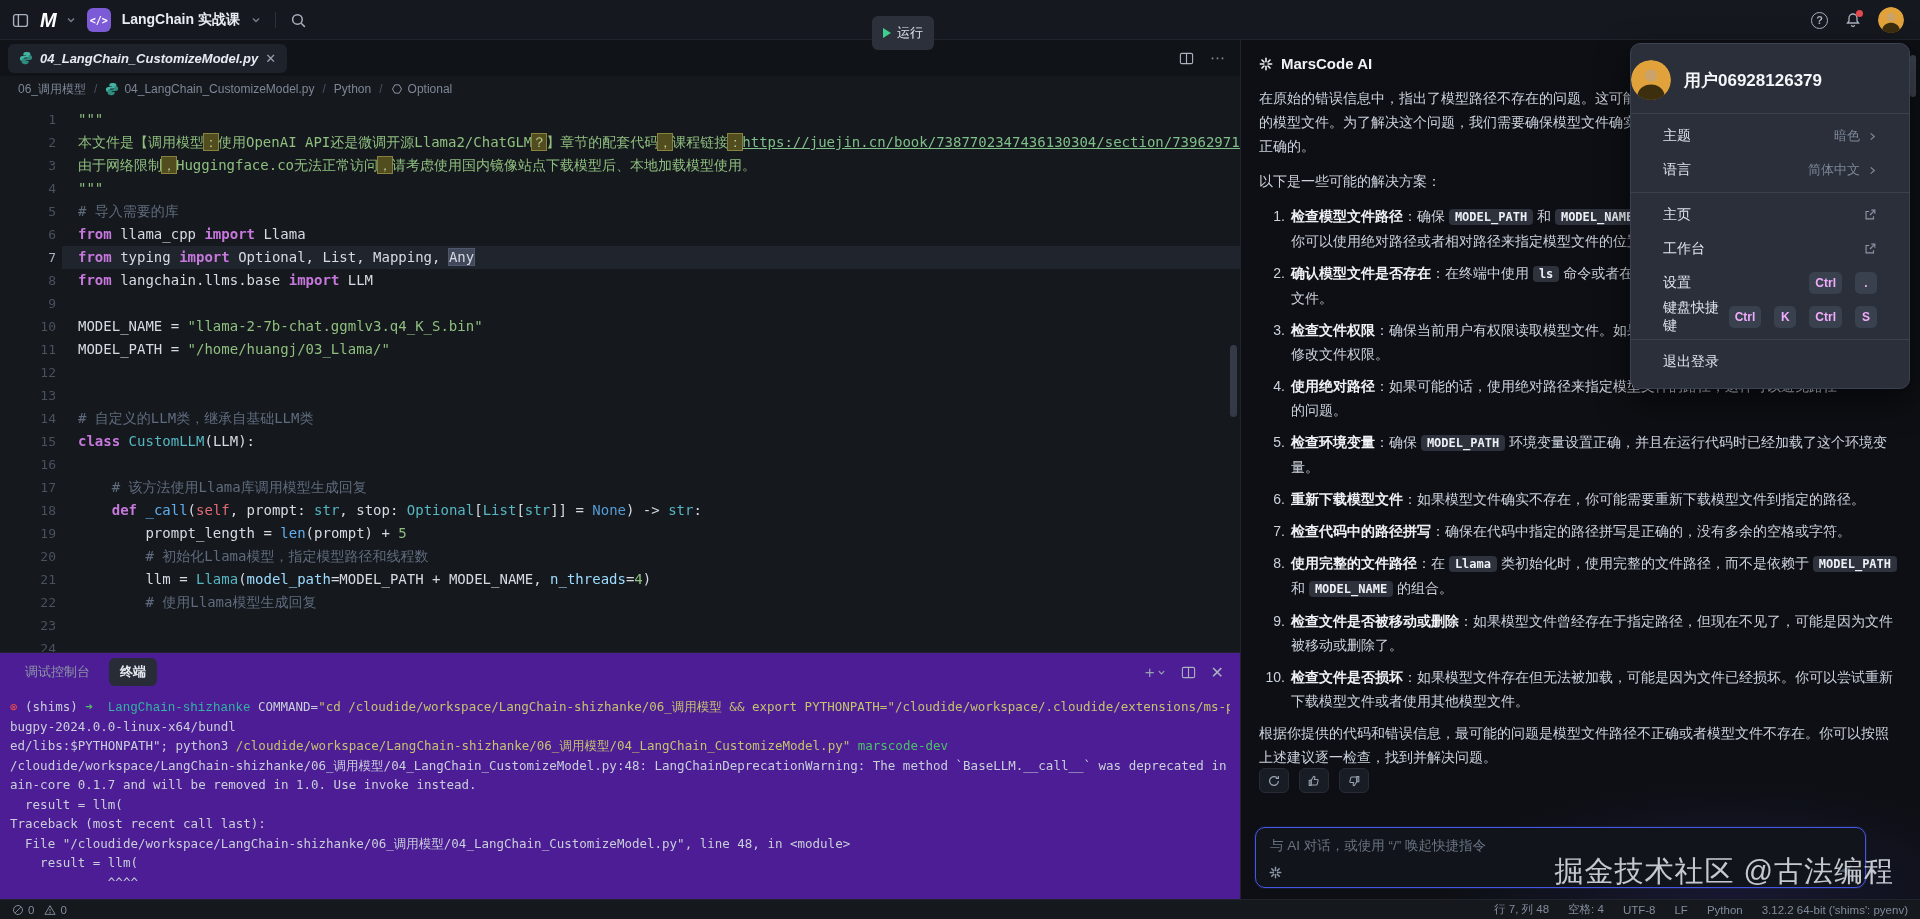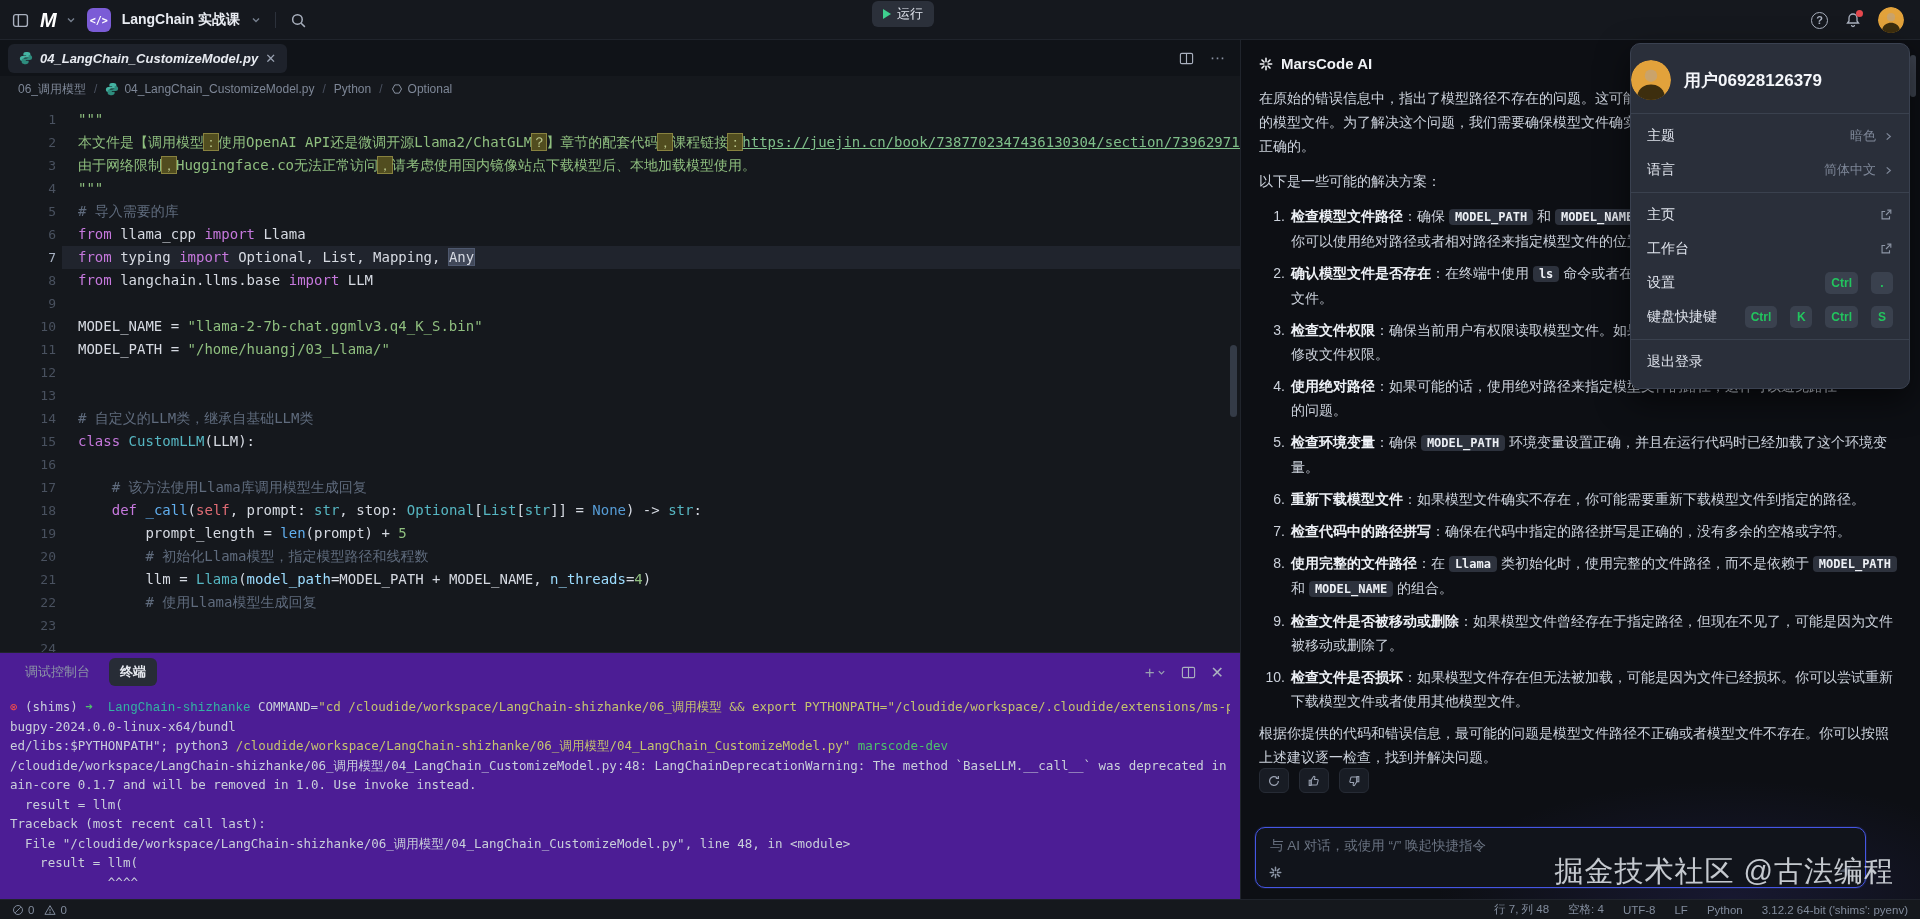--- a/index.html
+++ b/index.html
@@ -9,21 +9,21 @@
 
   
   .topbar{position:absolute;top:0;left:0;right:0;height:40px;background:#15181e;border-bottom:1px solid #20242c;z-index:20;}
   .tb-left{position:absolute;left:12px;top:0;height:40px;display:flex;align-items:center;gap:11px;}
   .icon-btn{display:flex;align-items:center;justify-content:center;color:#aab1bf;cursor:pointer;}
   .logo-m{color:#fff;font-weight:700;font-style:italic;font-size:20px;letter-spacing:-2px;}
   .chev{color:#767f8e;}
   .proj-ico{width:24px;height:24px;border-radius:6px;background:#7b5cd6;color:#fff;font-size:10px;font-weight:700;display:flex;align-items:center;justify-content:center;font-family:"DejaVu Sans Mono",monospace;}
   .proj-name{color:#e9ecf2;font-weight:700;font-size:14px;}
   .tb-div{width:1px;height:16px;background:#2c313b;margin:0 3px;}
-  .run-btn{position:absolute;left:872px;top:1px;height:26px;padding:0 11px;background:#2b303a;border:none;border-radius:6px;color:#dfe3ec;font-size:13px;display:flex;align-items:center;gap:6px;cursor:pointer;font-family:inherit;}
+  .run-btn{position:absolute;left:872px;top:16px;height:34px;padding:0 11px;background:#2b303a;border:none;border-radius:6px;color:#dfe3ec;font-size:13px;display:flex;align-items:center;gap:6px;cursor:pointer;font-family:inherit;}
   .play{width:0;height:0;border-left:8px solid #3ecf8e;border-top:5px solid transparent;border-bottom:5px solid transparent;}
   .tb-right{position:absolute;right:16px;top:0;height:40px;display:flex;align-items:center;gap:17px;}
   .help-ic{width:17px;height:17px;border:1.5px solid #aab1bf;border-radius:50%;color:#aab1bf;font-size:11px;font-weight:700;display:flex;align-items:center;justify-content:center;}
   .bell{position:relative;color:#aab1bf;display:flex;}
   .bell-dot{position:absolute;top:-2px;right:-2px;width:7px;height:7px;background:#e5484d;border-radius:50%;}
   .avatar-sm{width:26px;height:26px;border-radius:50%;overflow:hidden;flex:none;}
 
   
   .left-col{position:absolute;top:40px;left:0;width:1240px;bottom:20px;background:#15181d;}
   .tabbar{position:relative;height:36px;background:#101318;display:flex;align-items:center;}
@@ -39,21 +39,21 @@
 
   .editor{position:absolute;top:62px;left:0;right:0;bottom:247px;background:#15181d;overflow:hidden;font-family:"DejaVu Sans Mono",monospace;font-size:14px;}
   .gutter{position:absolute;top:6px;left:0;width:56px;text-align:right;color:#49515f;font-size:13px;z-index:2;}
   .gl{height:23px;line-height:23px;}
   .gl.cur{color:#a8b2c3;}
   .code-col{position:absolute;top:6px;left:78px;right:0;z-index:2;}
   .cl{height:23px;line-height:23px;white-space:pre;}
   .cur-band{position:absolute;left:62px;right:0;height:23px;background:#20242d;z-index:1;}
   .ed-scroll{position:absolute;right:3px;top:243px;width:7px;height:72px;background:#343b47;border-radius:4px;z-index:3;}
 
-  .tk-k{color:#c678dd;} .tk-p{color:#d6dae2;} .tk-s{color:#8fbf7f;}
+  .tk-k{color:#c678dd;font-weight:bold;} .tk-p{color:#d6dae2;} .tk-s{color:#8fbf7f;}
   .tk-c{color:#5f6b7d;} .tk-t{color:#56b6c2;} .tk-f{color:#61afef;}
   .tk-n{color:#8fbf7f;} .tk-r{color:#e06c75;} .tk-kc{color:#569cd6;}
   .tk-w{color:#9cdcfe;}
   .tk-u{color:#7fbf8a;text-decoration:underline;}
   .tk-sh{color:#b9c48a;background:#514d1f;box-shadow:0 0 0 1px #88823f;}
   .tk-sel{background:#414859;box-shadow:0 0 0 1px #4e586e;color:#d6dae2;}
 
   
   .terminal{position:absolute;left:0;right:0;bottom:0;height:247px;background:#4c1d95;border-top:1px solid #20242c;}
   .term-head{position:relative;height:38px;display:flex;align-items:center;padding:0 14px;gap:8px;}
@@ -91,25 +91,25 @@
   .ai-ph{position:absolute;top:9px;left:14px;color:#6a7382;font-size:13.5px;white-space:nowrap;}
   .ai-input-star{position:absolute;bottom:8px;left:13px;color:#8d96a6;display:flex;}
   .ai-send{position:absolute;bottom:8px;right:12px;color:#4a5260;display:flex;}
   .ai-scroll{position:absolute;right:4px;top:15px;width:6px;height:42px;background:#3c424e;border-radius:3px;z-index:4;}
 
   
   .user-menu{position:absolute;top:43px;right:10px;width:280px;background:#2a2f3a;border:1px solid #3a4150;border-radius:10px;box-shadow:0 12px 32px rgba(0,0,0,.55);z-index:50;color:#dfe3ec;overflow:hidden;padding-bottom:4px;}
   .um-head{display:flex;align-items:center;gap:13px;padding:16px 0 13px;border-bottom:1px solid #3a414e;}
   .um-avatar{width:40px;height:40px;border-radius:50%;overflow:hidden;flex:none;}
   .um-name{font-size:17px;font-weight:700;color:#f4f6fa;white-space:nowrap;}
-  .msec{padding:5px 0;border-bottom:1px solid #3a414e;}
+  .msec{padding:5px 16px;border-bottom:1px solid #3a414e;}
   .msec:last-child{border-bottom:none;}
   .mrow{height:34px;display:flex;align-items:center;justify-content:space-between;padding:0 16px;font-size:14px;cursor:pointer;}
   .mval{color:#7e8798;font-size:13px;display:flex;align-items:center;gap:8px;}
-  .kcap{height:22px;min-width:22px;background:#3a414e;border-radius:5px;padding:0 6px;display:inline-flex;align-items:center;justify-content:center;font-size:12px;font-weight:700;color:#22c55e;margin-left:5px;}
+  .kcap{height:22px;min-width:22px;background:#3a414e;border-radius:5px;padding:0 6px;display:inline-flex;align-items:center;justify-content:center;font-size:12px;font-weight:700;color:#f0abfc;margin-left:5px;}
   .ext-ic{color:#8d96a6;display:flex;}
 
   
   .watermark{position:absolute;right:26px;bottom:27px;font-size:29px;font-weight:500;color:rgba(222,226,232,0.88);z-index:60;letter-spacing:1px;white-space:nowrap;}
 </style>
 </head>
 <body>
 
 <div class="app">
 

